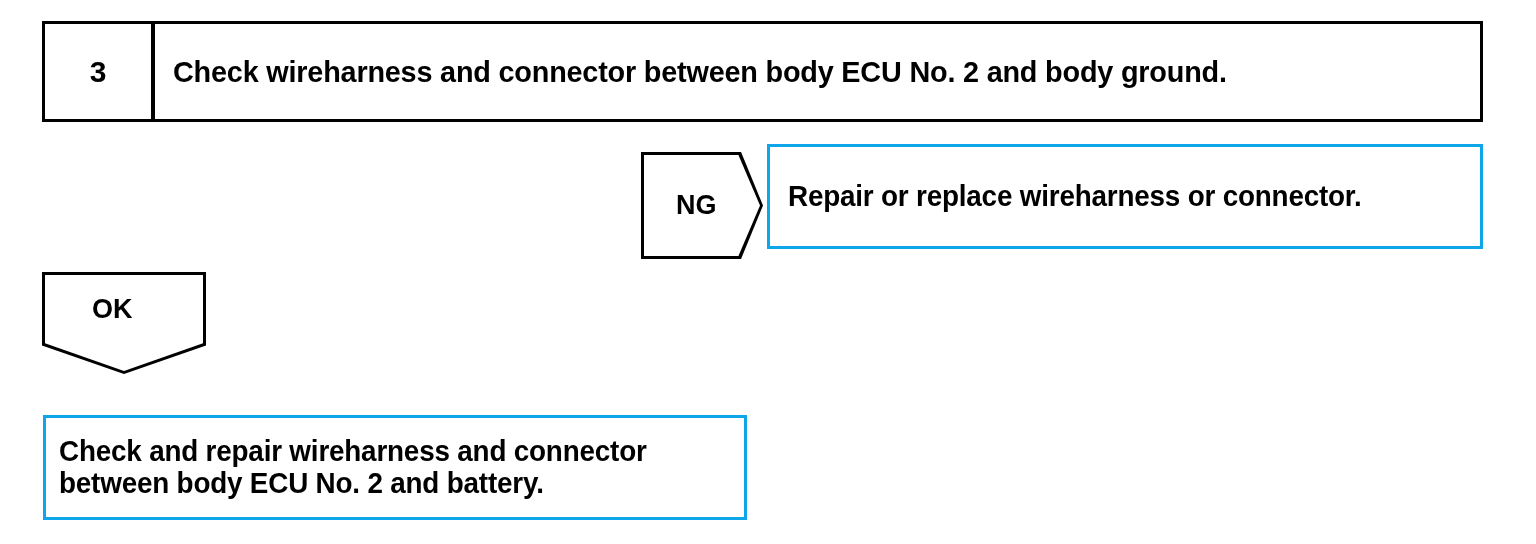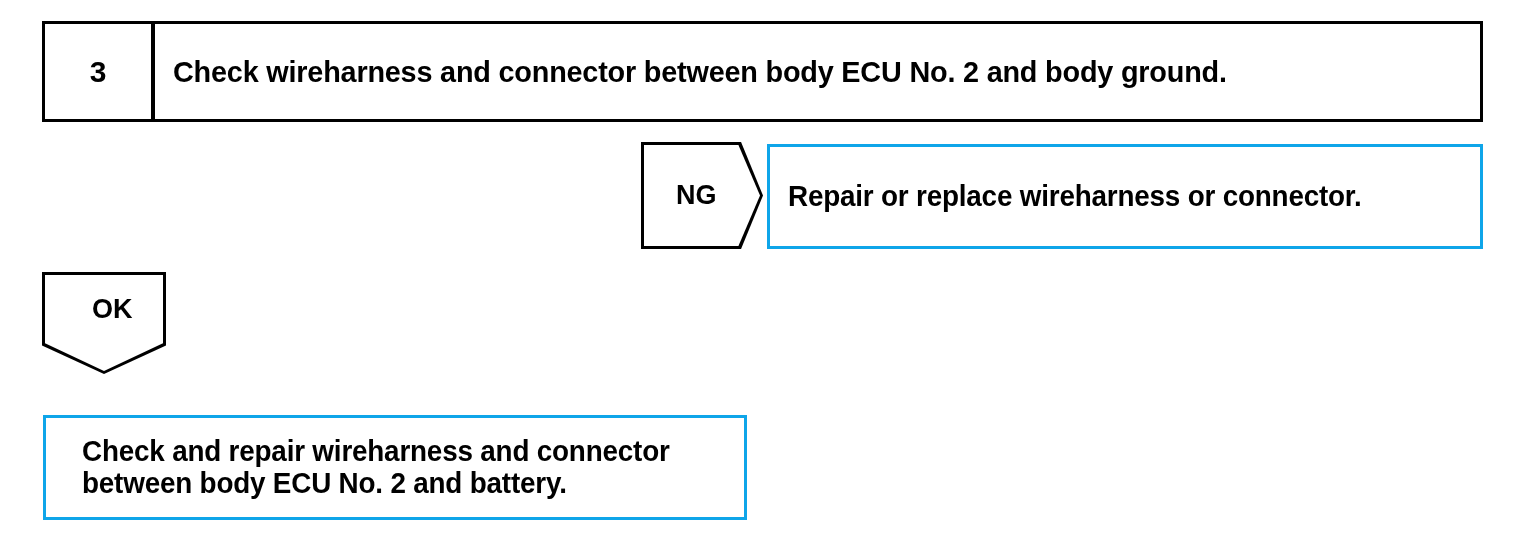--- a/index.html
+++ b/index.html
@@ -92,21 +92,21 @@
     position: relative;
     z-index: 2;
     font-size: 27px;
     font-weight: bold;
     color: #000000;
     line-height: 1;
     letter-spacing: 0px;
   }
   .ng-tag {
     left: 641px;
-    top: 142px;
+    top: 152px;
     width: 122px;
     height: 107px;
   }
   .ng-tag .tag-label {
     margin-left: 35px;
   }
 
   .tag-down {
     position: absolute;
     background: #000000;
@@ -116,21 +116,21 @@
   .tag-down-inner {
     position: absolute;
     left: 3px; top: 3px; right: 3px; bottom: 3px;
     background: #ffffff;
     -webkit-clip-path: polygon(0 0, 100% 0, 100% 71.2%, 50% 100%, 0 71.2%);
     clip-path: polygon(0 0, 100% 0, 100% 71.2%, 50% 100%, 0 71.2%);
   }
   .ok-tag {
     left: 42px;
     top: 272px;
-    width: 124px;
+    width: 164px;
     height: 102px;
   }
   .ok-tag .tag-label {
     position: absolute;
     left: 50px;
     top: 24px;
   }
 
   
   .action-box {
@@ -156,21 +156,21 @@
     top: 144px;
     width: 716px;
     height: 105px;
     padding-left: 18px;
   }
   .ok-action-box {
     left: 43px;
     top: 415px;
     width: 704px;
     height: 105px;
-    padding-left: 36px;
+    padding-left: 13px;
   }
   .ok-action-box .action-text {
     line-height: 1.07;
   }
 </style>
 </head>
 <body>
 
 <div class="canvas">
 

